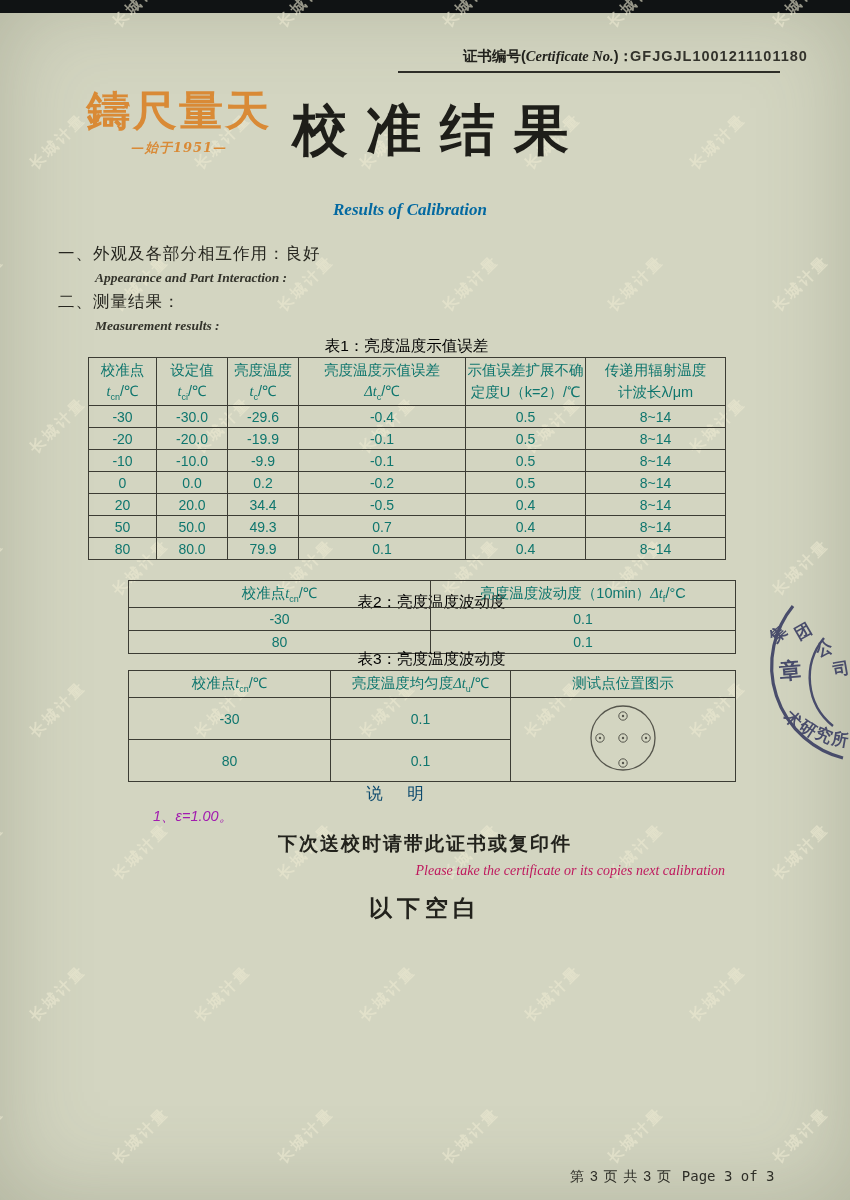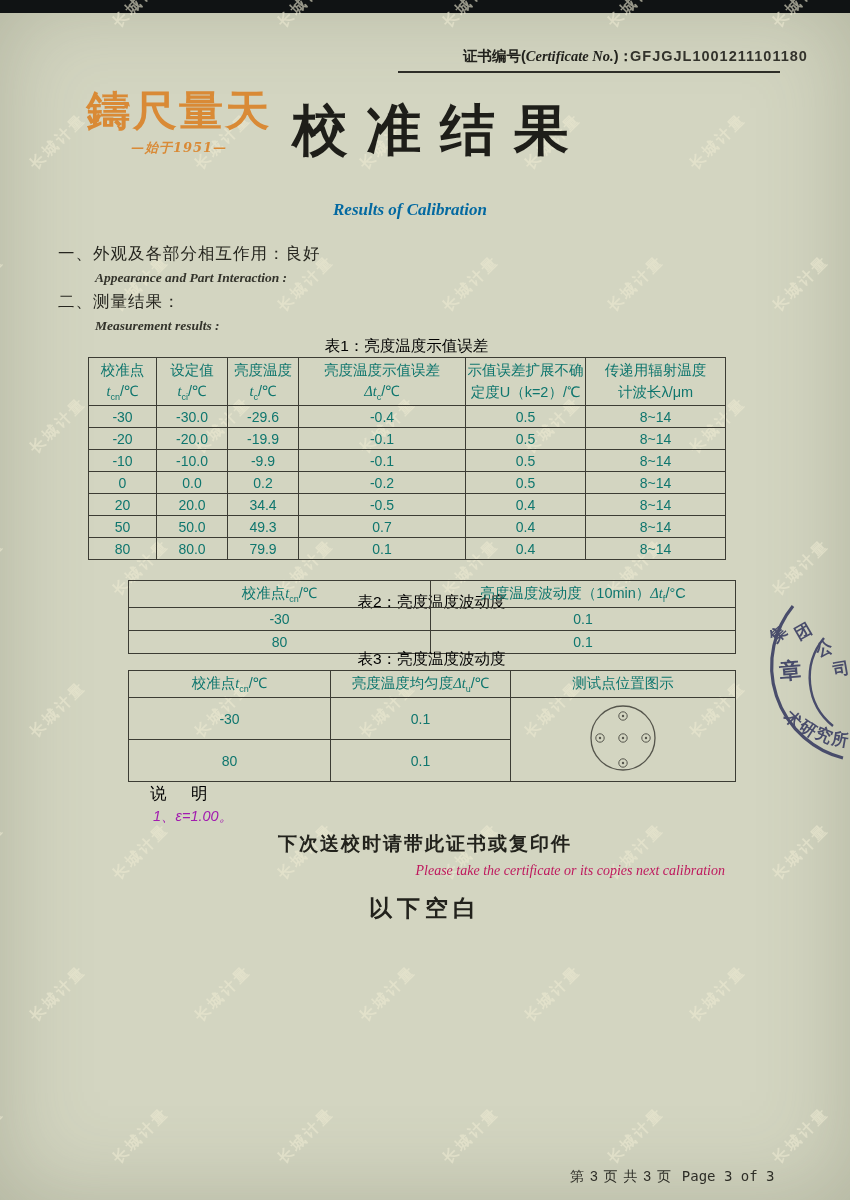--- a/index.html
+++ b/index.html
@@ -40,22 +40,22 @@
   .tbl-title{position:absolute;text-align:center;font-size:15.5px;color:#000000;}
   table.cal{position:absolute;border-collapse:collapse;table-layout:fixed;
     font-size:14px;color:#0f766e;text-align:center;}
   table.cal th,table.cal td{border:1.6px solid #3c3c34;padding:0;font-weight:normal;
     vertical-align:middle;overflow:hidden;}
   table.cal th{font-size:14.5px;line-height:1.45;}
   .sym{font-family:"Liberation Serif",serif;font-style:italic;}
   sub{font-size:9px;}
   .diagram-cell{vertical-align:middle;}
   
-  .notes-heading{position:absolute;left:150px;top:783px;width:500px;text-align:left;
-    font-size:16.5px;letter-spacing:.6em;color:#000000;}
+  .notes-heading{position:absolute;left:150px;top:783px;width:500px;text-align:center;
+    font-size:16.5px;letter-spacing:.6em;color:#0c4a6e;}
   .note-item{position:absolute;left:153px;top:807px;font-size:14.5px;color:#a21caf;font-style:italic;}
   .next-zh{position:absolute;left:125px;top:831px;width:600px;text-align:center;
     font-size:19px;font-weight:bold;letter-spacing:2px;color:#22221c;}
   .next-en{position:absolute;left:125px;top:863px;width:600px;text-align:right;
     font-family:"Liberation Serif",serif;font-style:italic;font-weight:normal;
     font-size:14px;color:#be185d;}
   .blank-zh{position:absolute;left:125px;top:893px;width:600px;text-align:center;
     font-size:23px;font-weight:bold;letter-spacing:5px;color:#22221c;}
   .blank-en{position:absolute;left:125px;top:928px;width:600px;text-align:center;
     font-family:"Liberation Serif",serif;font-style:italic;font-weight:bold;

